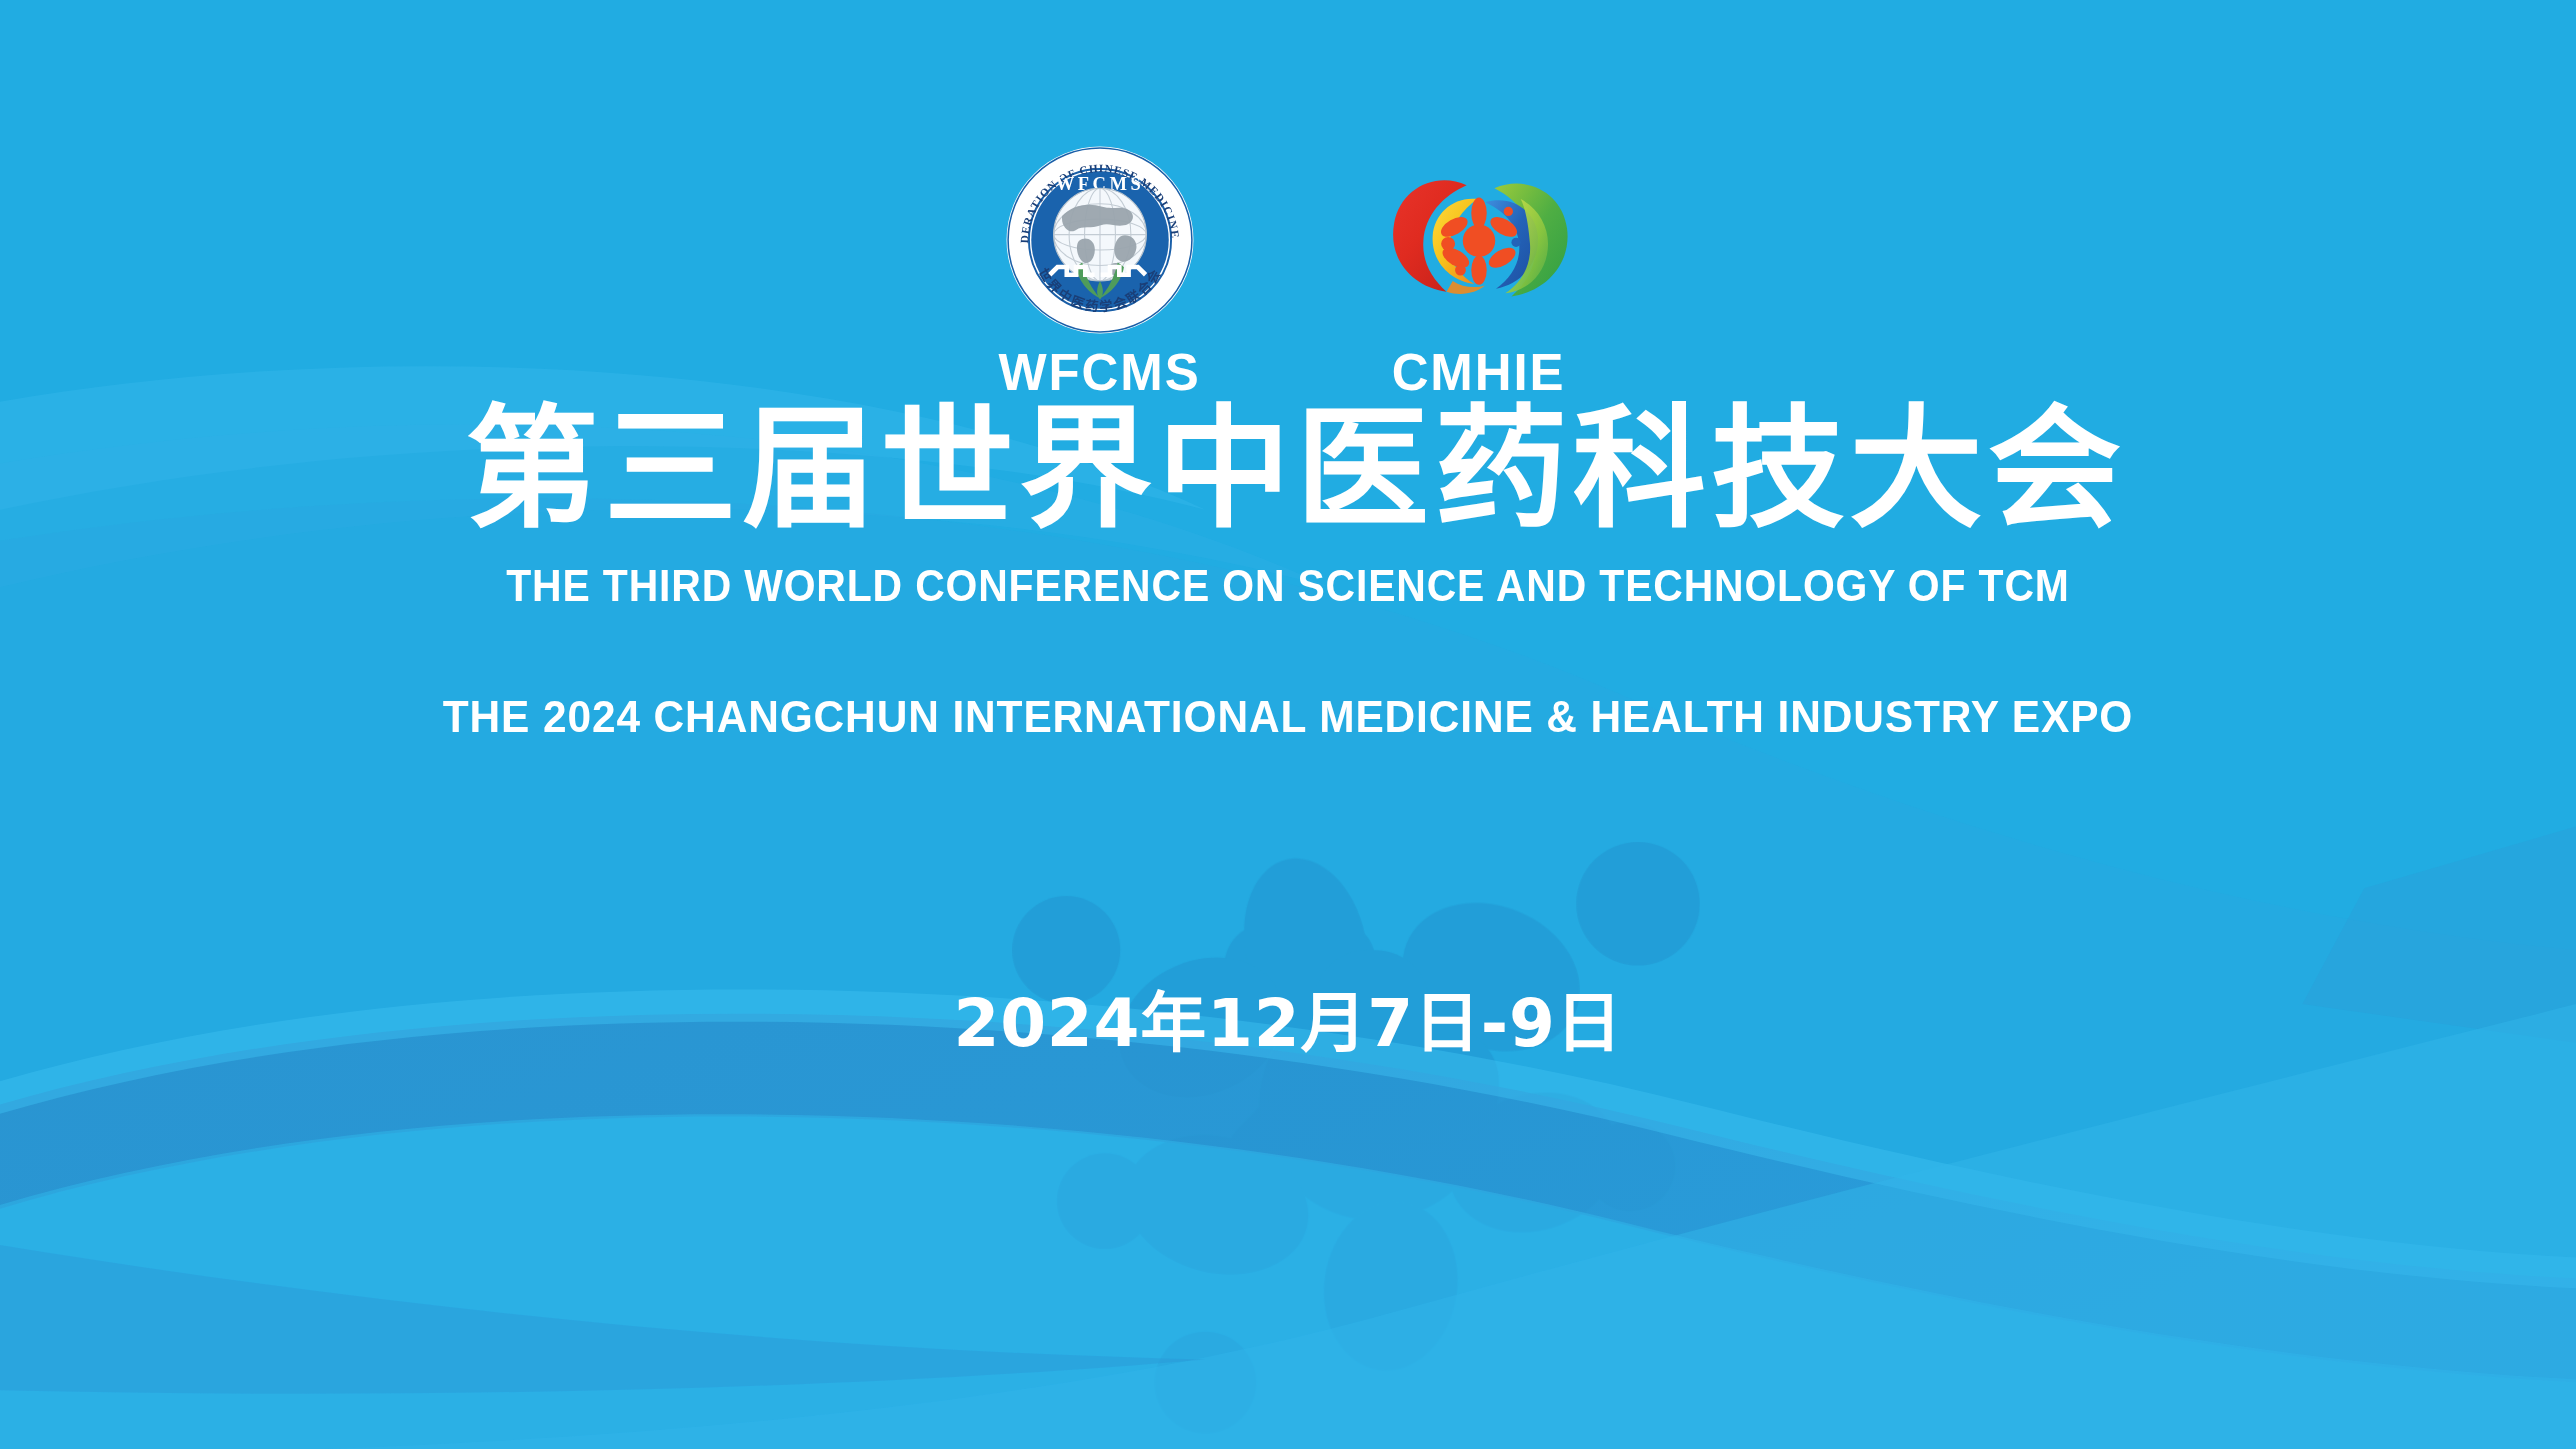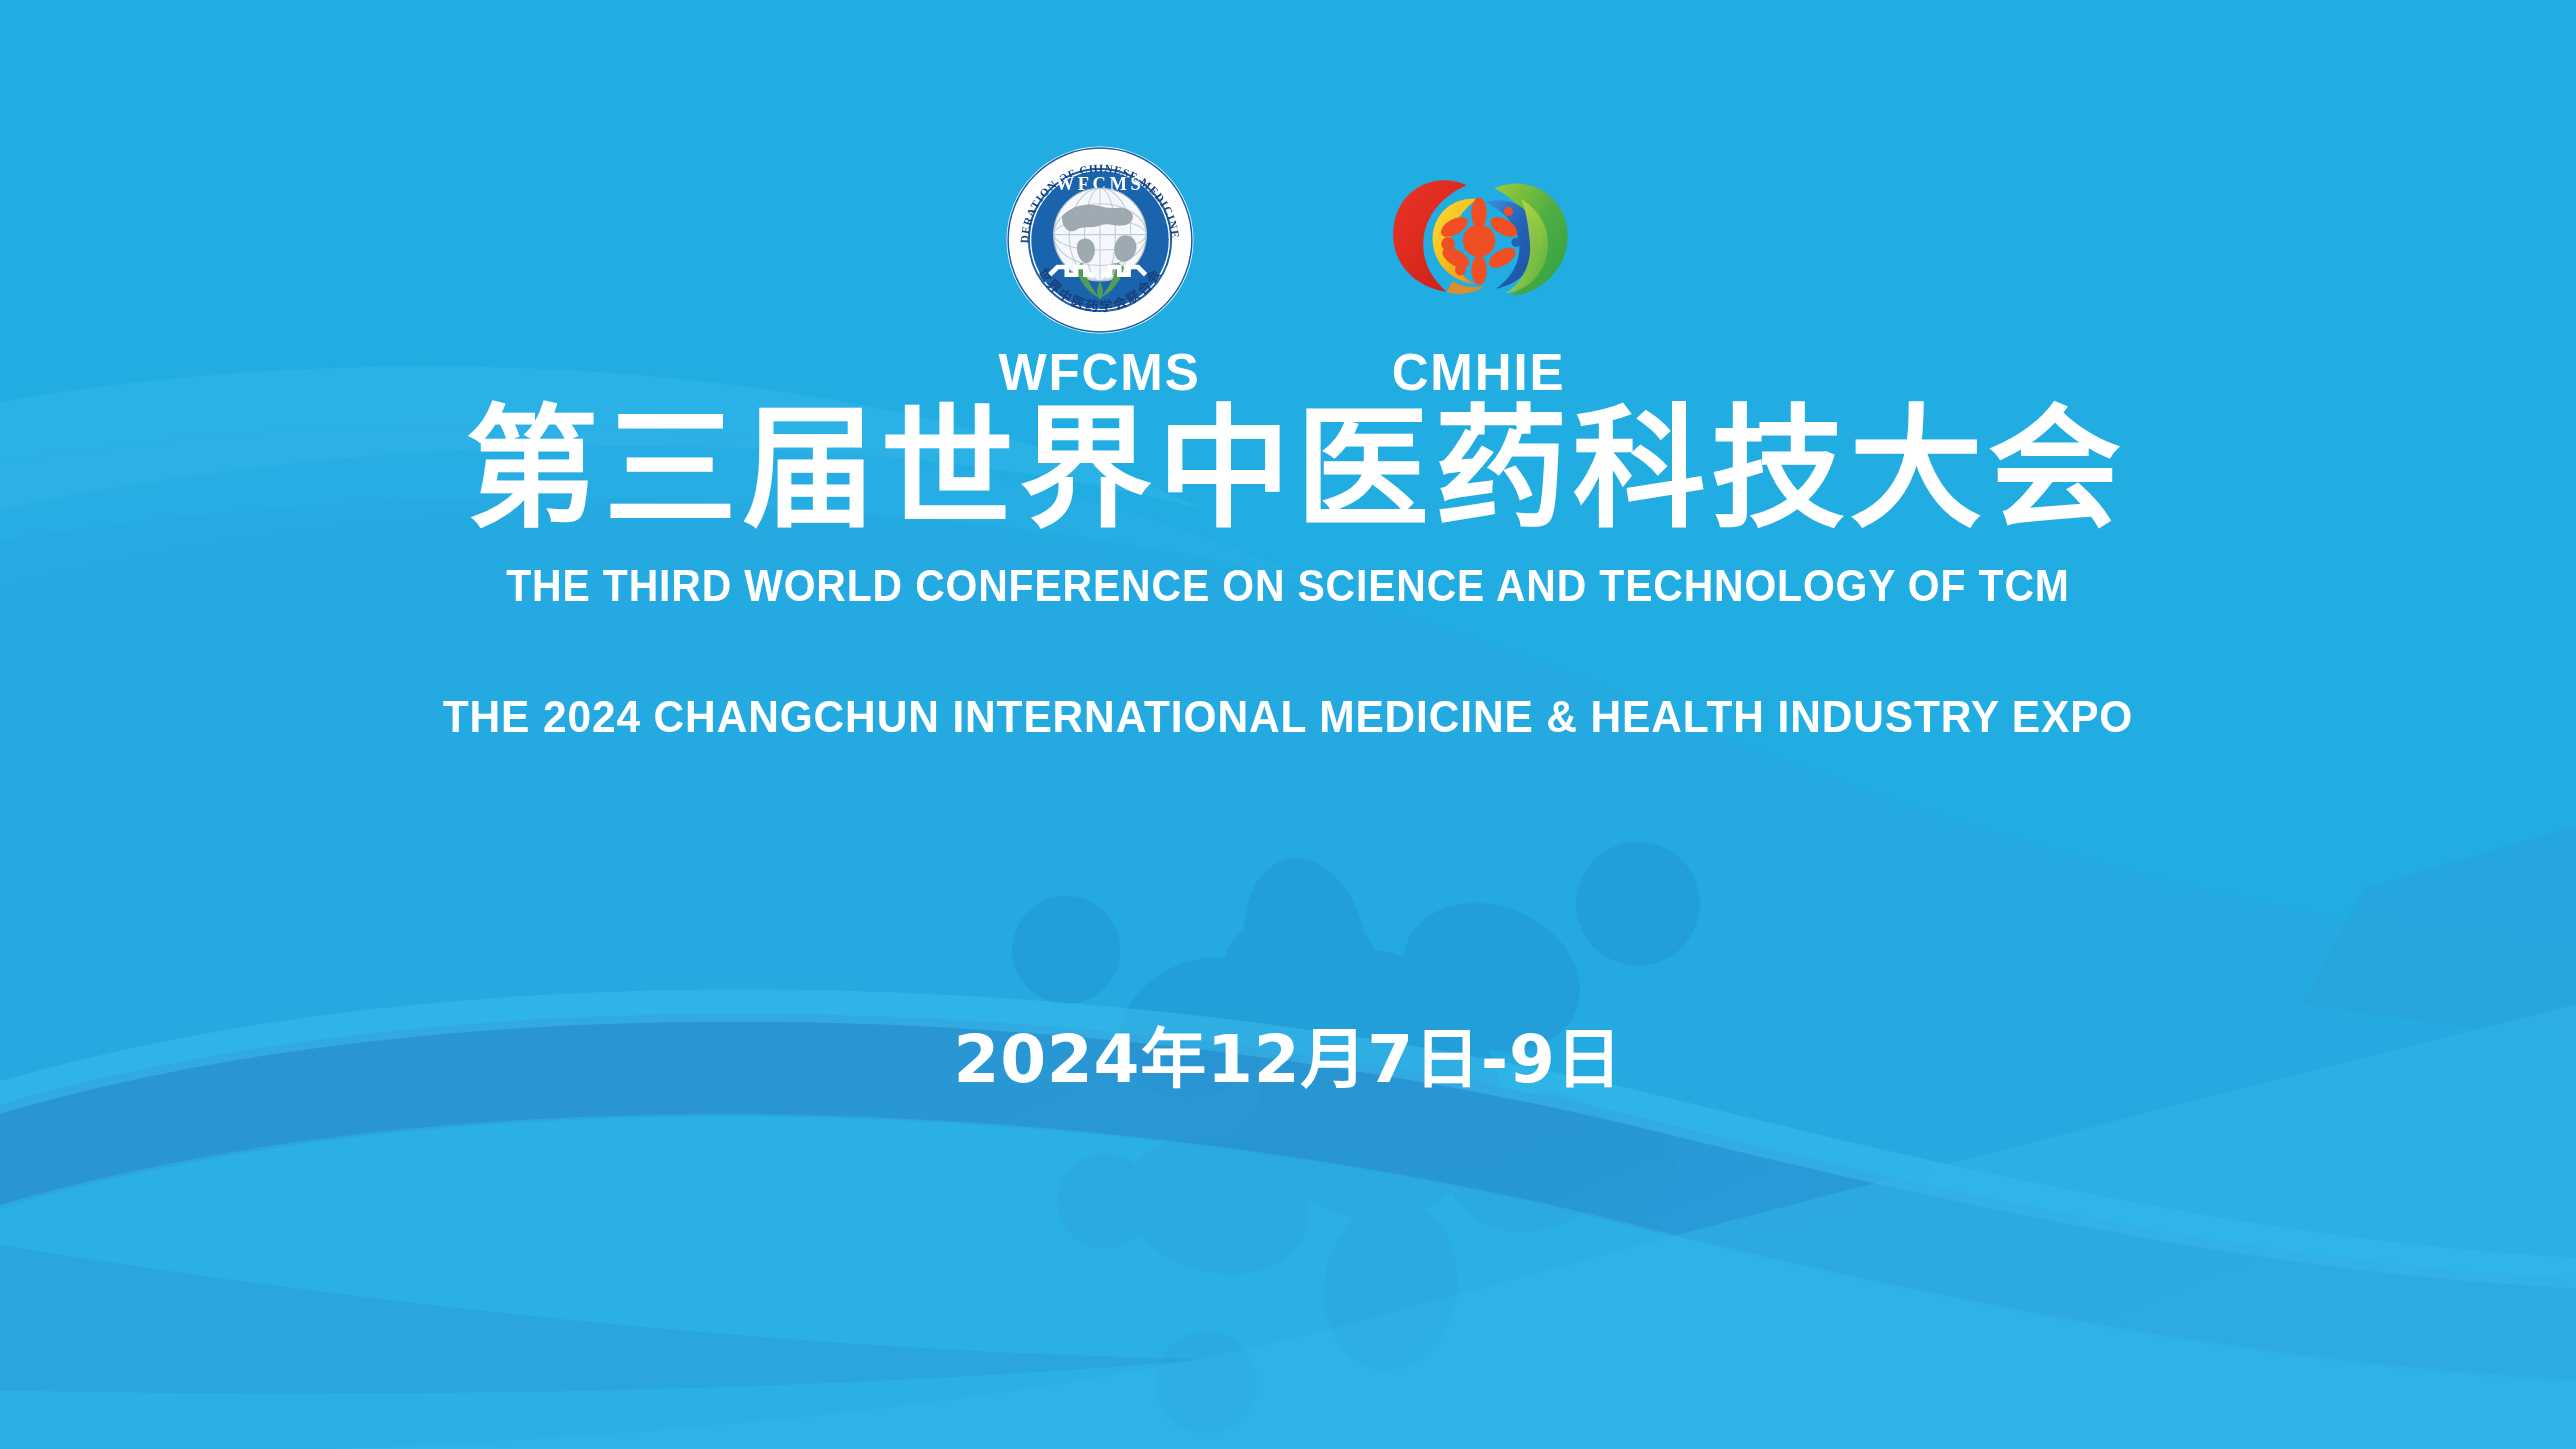--- a/index.html
+++ b/index.html
@@ -120,21 +120,20 @@
     gap: 176px;
   }
   .footer-item {
     color: #ffffff;
     font-size: 66px;
     font-weight: 700;
     line-height: 1;
     white-space: nowrap;
     font-family: "DejaVu Sans", "Liberation Sans", sans-serif;
     letter-spacing: 0.8px;
-    margin-top: 36px;
   }
 </style>
 </head>
 <body>
 
 <div id="banner">
 
   <svg id="bg-art" viewBox="0 0 3334 1876" preserveAspectRatio="none" aria-hidden="true">
     <defs>
       <linearGradient id="gWaveDark" x1="0" y1="0" x2="1" y2="0.35">

